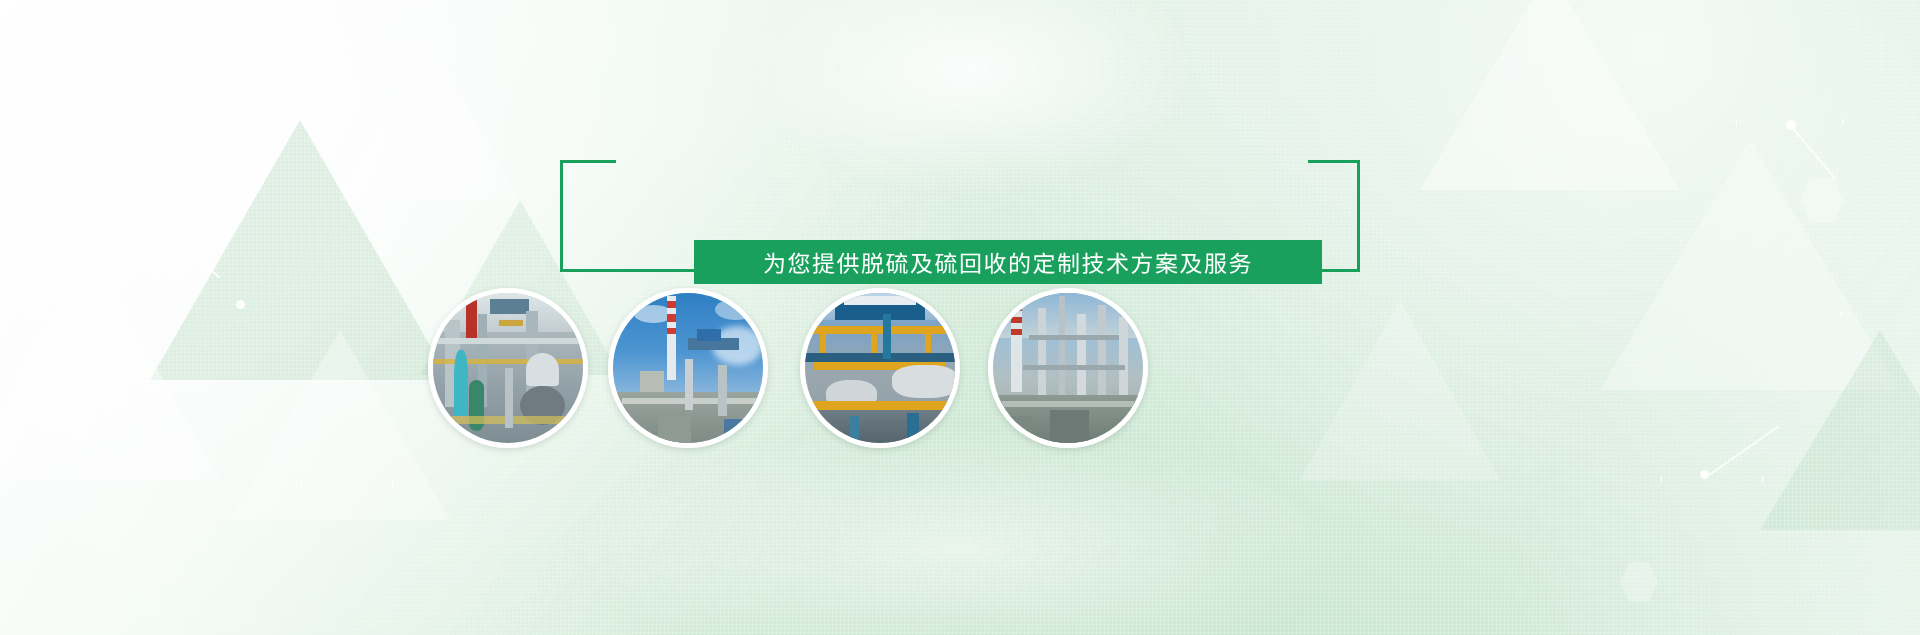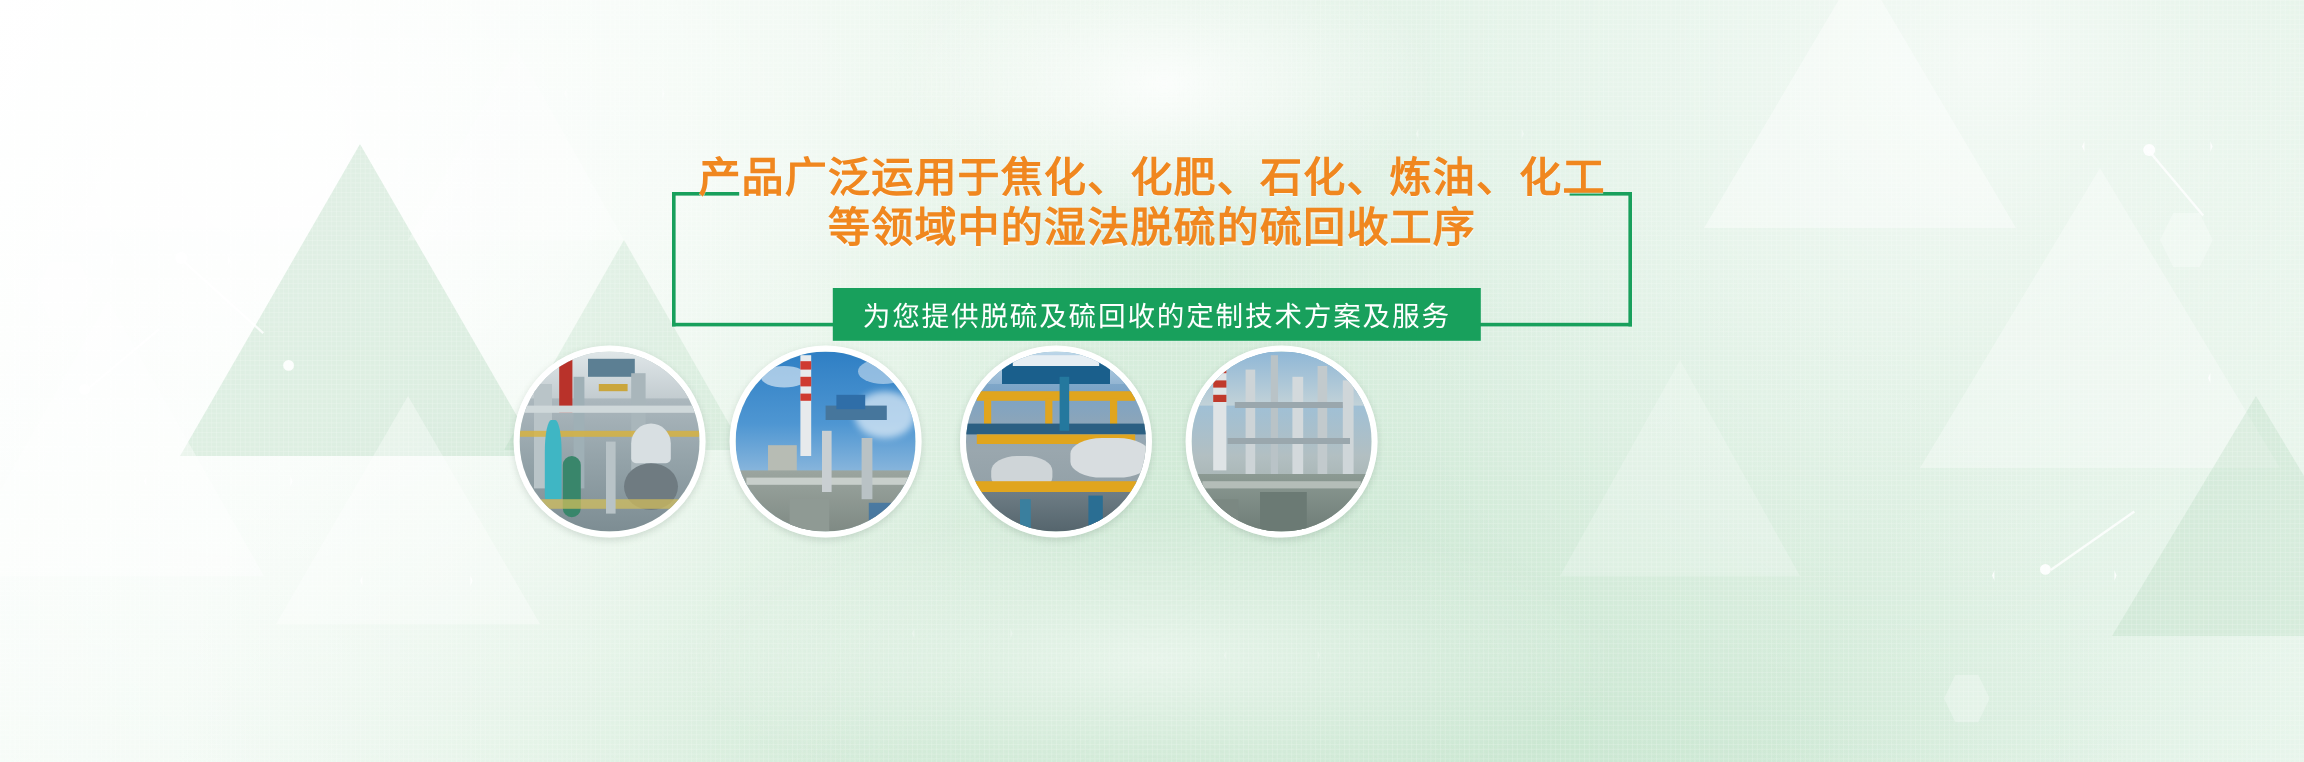--- a/index.html
+++ b/index.html
@@ -45,21 +45,21 @@
   
   .frame-seg{position:absolute;background:#18a05c;}
   #frame-top-left   {left:560px; top:160px; width:56px;  height:3px;}
   #frame-top-right  {left:1308px;top:160px; width:52px;  height:3px;}
   #frame-left-v     {left:560px; top:160px; width:3px;   height:112px;}
   #frame-right-v    {left:1357px;top:160px; width:3px;   height:112px;}
   #frame-bot-left   {left:560px; top:269px; width:140px; height:3px;}
   #frame-bot-right  {left:1230px;top:269px; width:130px; height:3px;}
 
   #subtitle-banner{
-    position:absolute;left:694px;top:240px;width:540px;height:44px;
+    position:absolute;left:694px;top:240px;width:628px;height:44px;
     background:#18a05c;display:flex;align-items:center;justify-content:center;
   }
   #subtitle-text{
     color:#ffffff;font-size:23px;font-weight:normal;letter-spacing:1.5px;white-space:nowrap;
   }
 
   
   #photos{position:absolute;left:0;top:288px;width:1920px;height:160px;}
   .photo{
     position:absolute;top:0;width:160px;height:160px;border-radius:50%;
@@ -128,24 +128,20 @@
 
   <div id="content">
 
     <div class="frame-seg" id="frame-top-left"></div>
     <div class="frame-seg" id="frame-top-right"></div>
     <div class="frame-seg" id="frame-left-v"></div>
     <div class="frame-seg" id="frame-right-v"></div>
     <div class="frame-seg" id="frame-bot-left"></div>
     <div class="frame-seg" id="frame-bot-right"></div>
 
-    <div id="headline-wrap">
-      <div class="hl-line">产品广泛运用于焦化、化肥、石化、炼油、化工</div>
-      <div class="hl-line">等领域中的湿法脱硫的硫回收工序</div>
-    </div>
 
     <div id="subtitle-banner">
       <span id="subtitle-text">为您提供脱硫及硫回收的定制技术方案及服务</span>
     </div>
 
     <div id="photos">
 
       <div class="photo" id="photo-1">
         <div class="scene" style="background:linear-gradient(#c9d3d6 0%,#aab6bc 28%,#94a3a9 60%,#7d8d93 100%);">
           <div class="b" style="left:0;top:0;width:100%;height:26%;background:linear-gradient(#dfe6e8,#c3ccd0);"></div>

